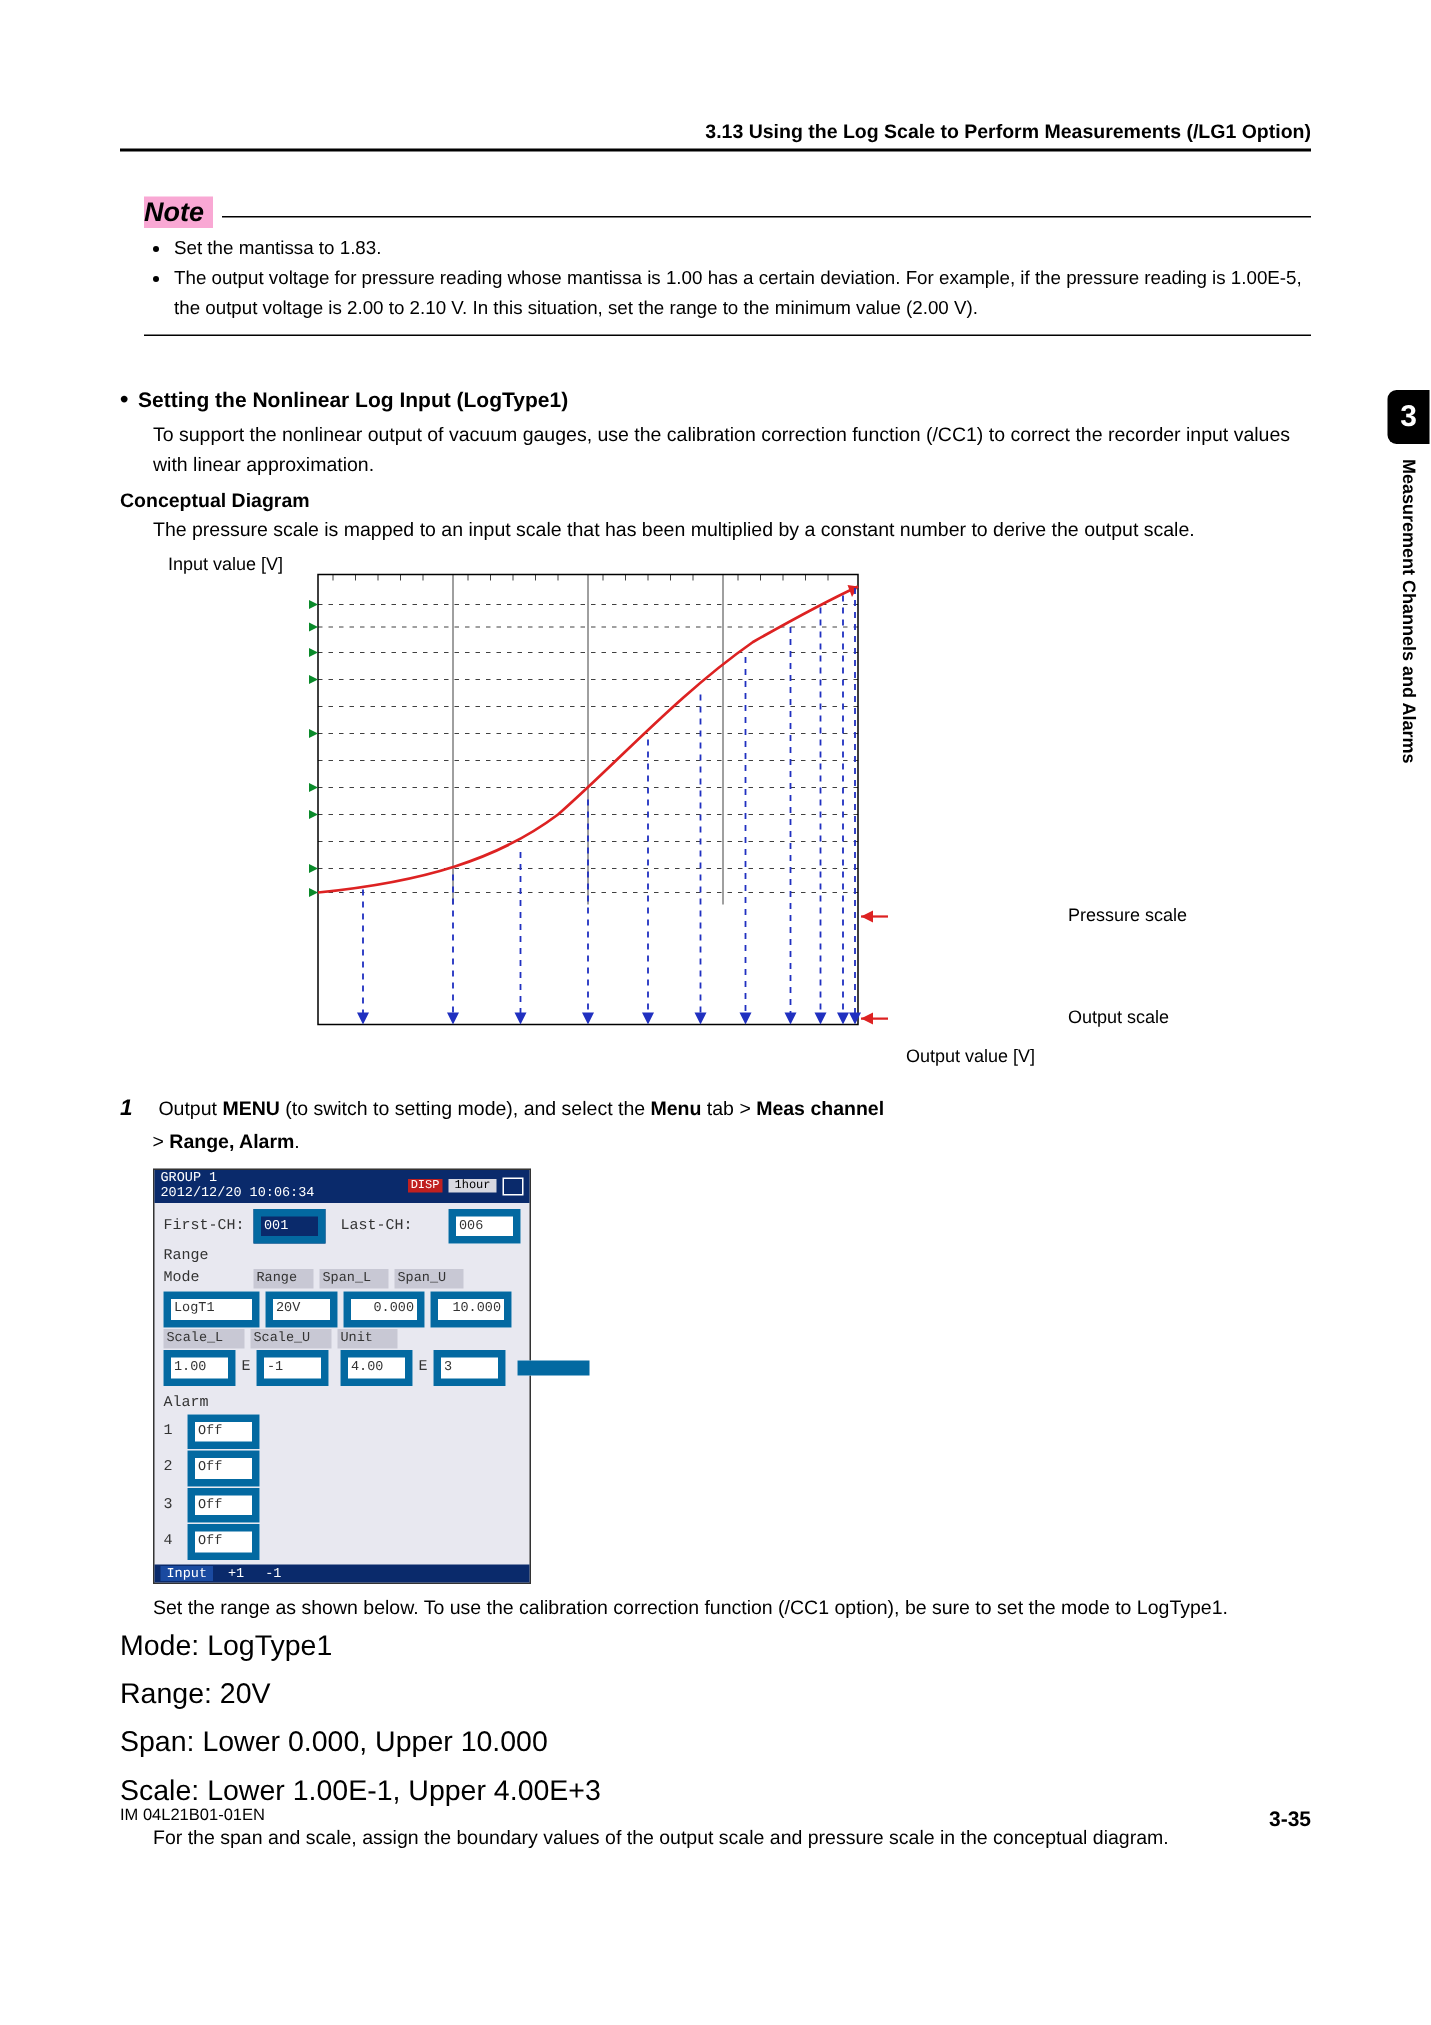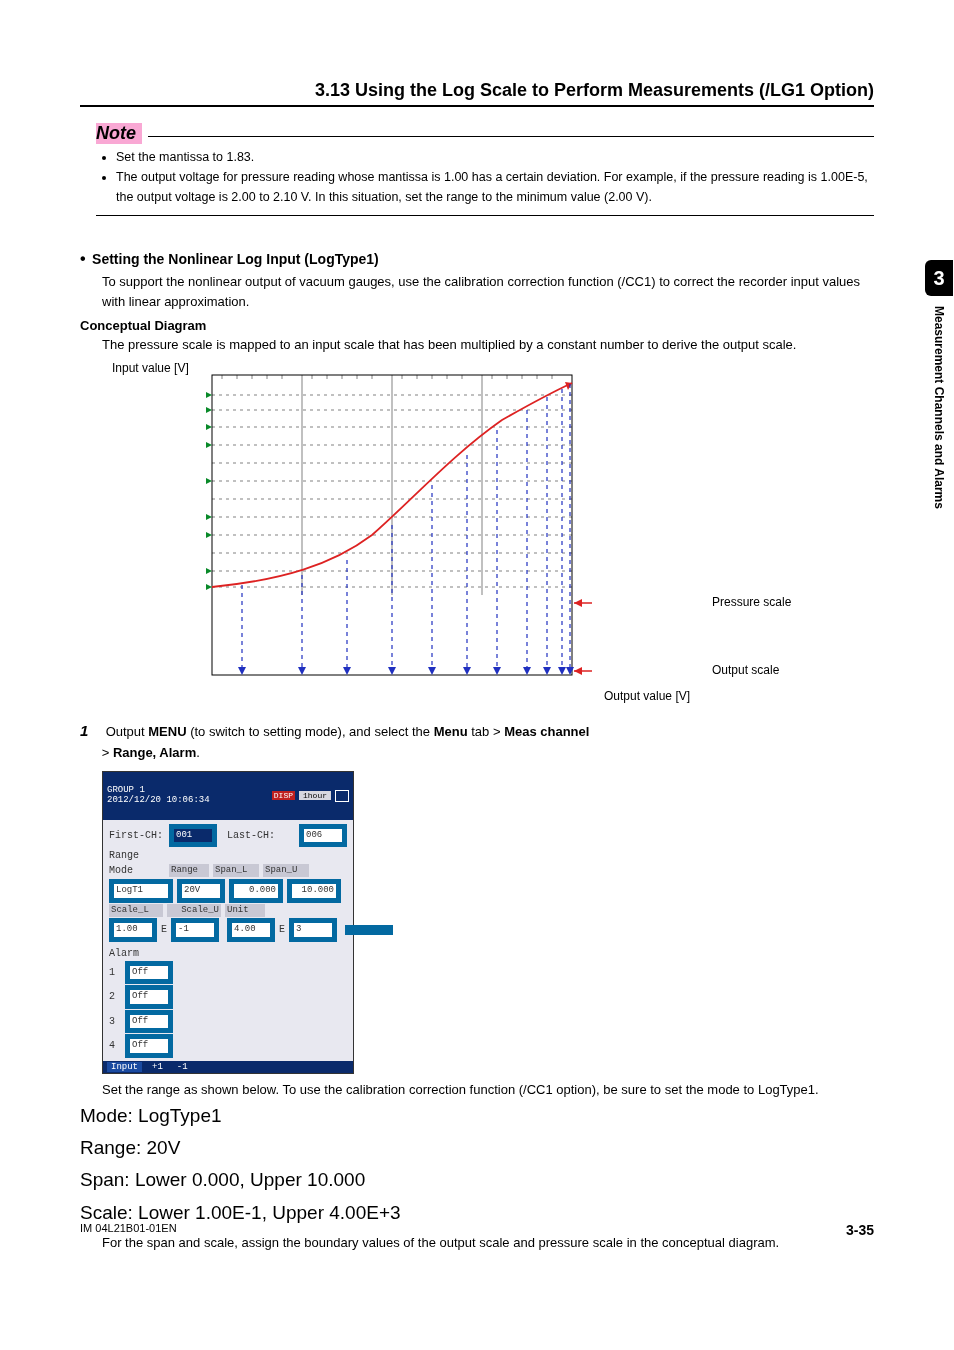--- a/index.html
+++ b/index.html
@@ -12,25 +12,25 @@
     position: relative;
   }
   .page {
     padding: 80px 80px 30px 80px;
     min-height: 1240px;
     position: relative;
     box-sizing: border-box;
   }
   .section-header {
     font-weight: bold;
-    font-size: 18px;
+    font-size: 13px;
     text-align: right;
     border-bottom: 2px solid #000;
     padding-bottom: 4px;
-    margin-bottom: 16px;
+    margin-bottom: 30px;
   }
   .note-title {
     font-style: italic;
     font-weight: bold;
     font-size: 18px;
     margin-bottom: 2px;
     margin-left: 8px;
     display: inline-block;
     background: #f9a8d4;
     padding-right: 6px;
@@ -112,21 +112,21 @@
     width: 250px;
     border: 1px solid #333;
     font-family: "Courier New", monospace;
     font-size: 10px;
     background: #e8e8f0;
     color: #333;
   }
   .ss-titlebar {
     background: #0a2a6b;
     color: #fff;
-    padding: 14px 4px;
+    padding: 1px 4px;
     display: flex;
     align-items: center;
     justify-content: space-between;
     font-size: 9px;
   }
   .ss-titlebar .left { display:flex; flex-direction:column; line-height:1.1;}
   .ss-titlebar .right { display:flex; align-items:center; gap:4px;}
   .disp-badge { background:#c02020; color:#fff; padding:0 2px; font-size:8px;}
   .one-h { background:#d8d8e0; color:#000; padding:0 4px; font-size:8px;}
   .cyc-icon { width:12px; height:10px; border:1px solid #fff; display:inline-block;}
@@ -351,21 +351,21 @@
         <span class="ss-h" style="width:42px;">Span_U</span>
       </div>
       <div class="ss-row">
         <span class="ss-field" style="width:50px;">LogT1</span>
         <span class="ss-field" style="width:34px;">20V</span>
         <span class="ss-field" style="width:40px;text-align:right;">0.000</span>
         <span class="ss-field" style="width:40px;text-align:right;">10.000</span>
       </div>
       <div class="ss-row">
         <span class="ss-h" style="width:50px;">Scale_L</span>
-        <span class="ss-h" style="width:50px;text-align:right;">Scale_U</span>
+        <span class="ss-h" style="width:50px;">Scale_U</span>
         <span class="ss-h" style="width:36px;">Unit</span>
       </div>
       <div class="ss-row">
         <span class="ss-field" style="width:28px;">1.00</span>
           <span>E</span>
           <span class="ss-field" style="width:16px;">-1</span>
         <span class="ss-field" style="width:28px;margin-left:4px;">4.00</span>
           <span>E</span>
           <span class="ss-field" style="width:16px;">3</span>
         <span class="ss-field" style="width:34px;margin-left:4px;"></span>

